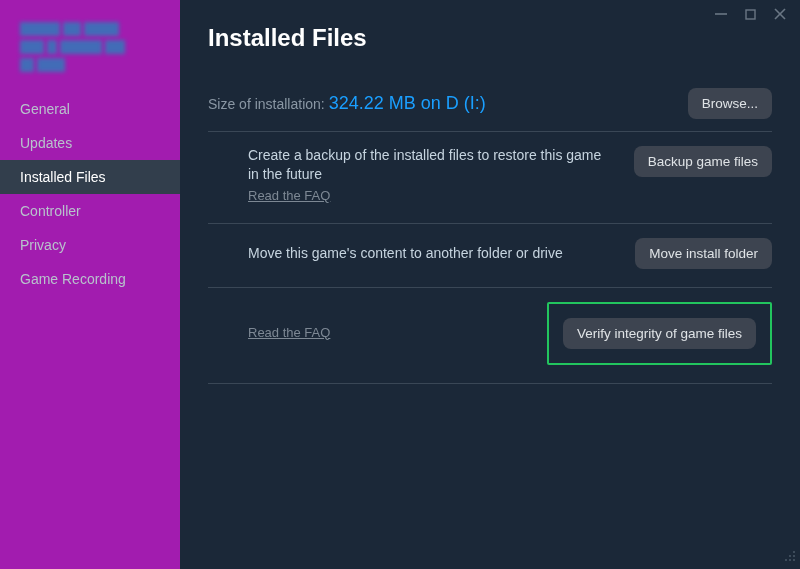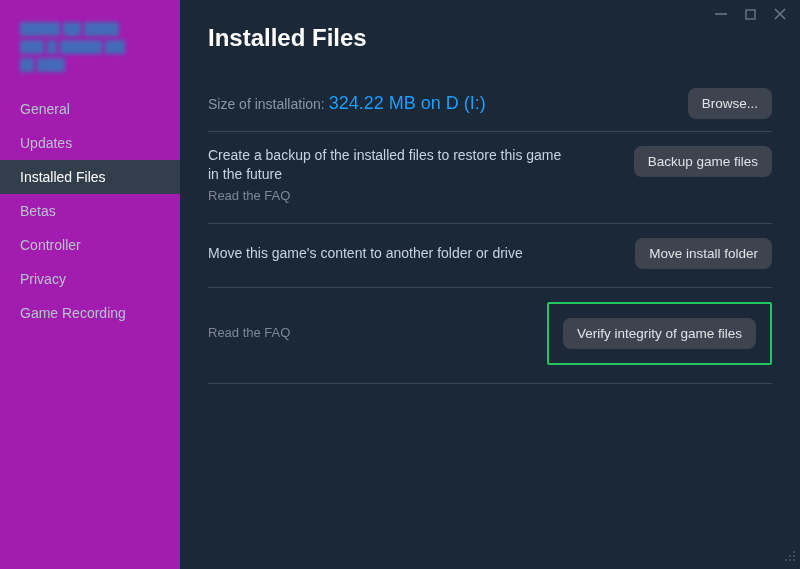--- a/index.html
+++ b/index.html
@@ -95,32 +95,34 @@
       align-items: flex-start;
       justify-content: space-between;
       padding: 14px 0 18px 0;
       border-top: 1px solid #3a4756;
     }
     .row-text {
       color: #c6d4df;
       font-size: 14px;
       line-height: 1.35;
       max-width: 360px;
+      margin-left: 40px;
     }
     .size-label {
       color: #8a97a4;
       font-size: 14px;
       margin-top: 20px;
     }
     .size-value {
       color: #1a9fff;
       font-size: 18px;
     }
     .faq-link {
       color: #7d8894;
+      text-decoration: underline;
       font-size: 13px;
       cursor: pointer;
       display: inline-block;
       margin-top: 3px;
     }
     .btn {
       background: #3d4450;
       color: #dfe3e6;
       border: none;
       padding: 8px 14px;
@@ -184,23 +186,20 @@
   <div class="nav-item">
       <span>General</span>
     </div>
   <div class="nav-item">
       <span>Updates</span>
     </div>
   <div class="nav-item active">
       <span>Installed Files</span>
     </div>
   <div class="nav-item">
-      <span>Betas</span>
-    </div>
-  <div class="nav-item">
       <span>Controller</span>
     </div>
   <div class="nav-item">
       <span>Privacy</span>
     </div>
   <div class="nav-item">
       <span>Game Recording</span>
     </div>
 </div>
 

